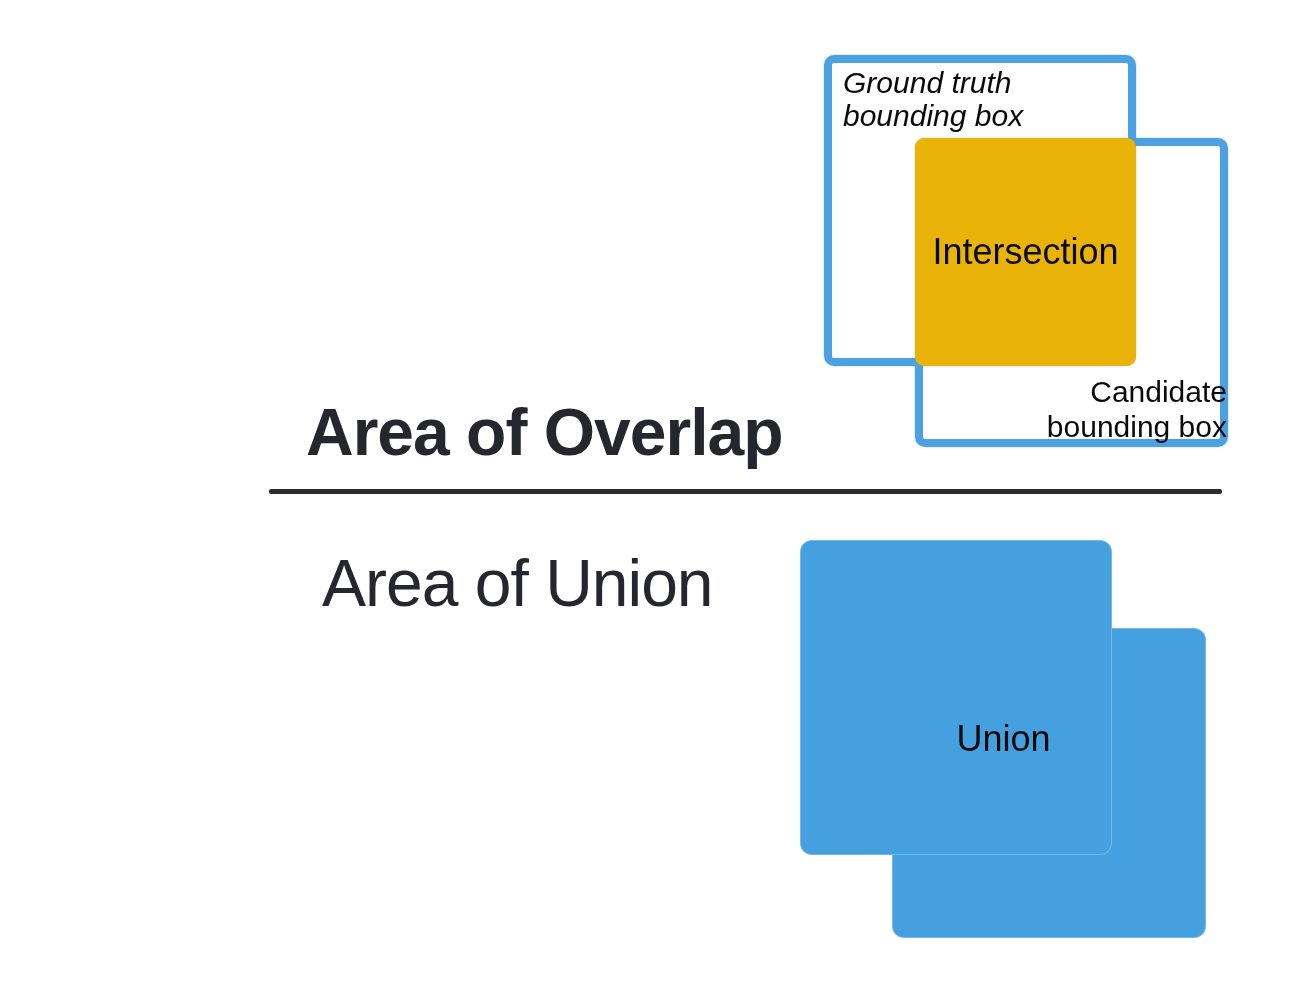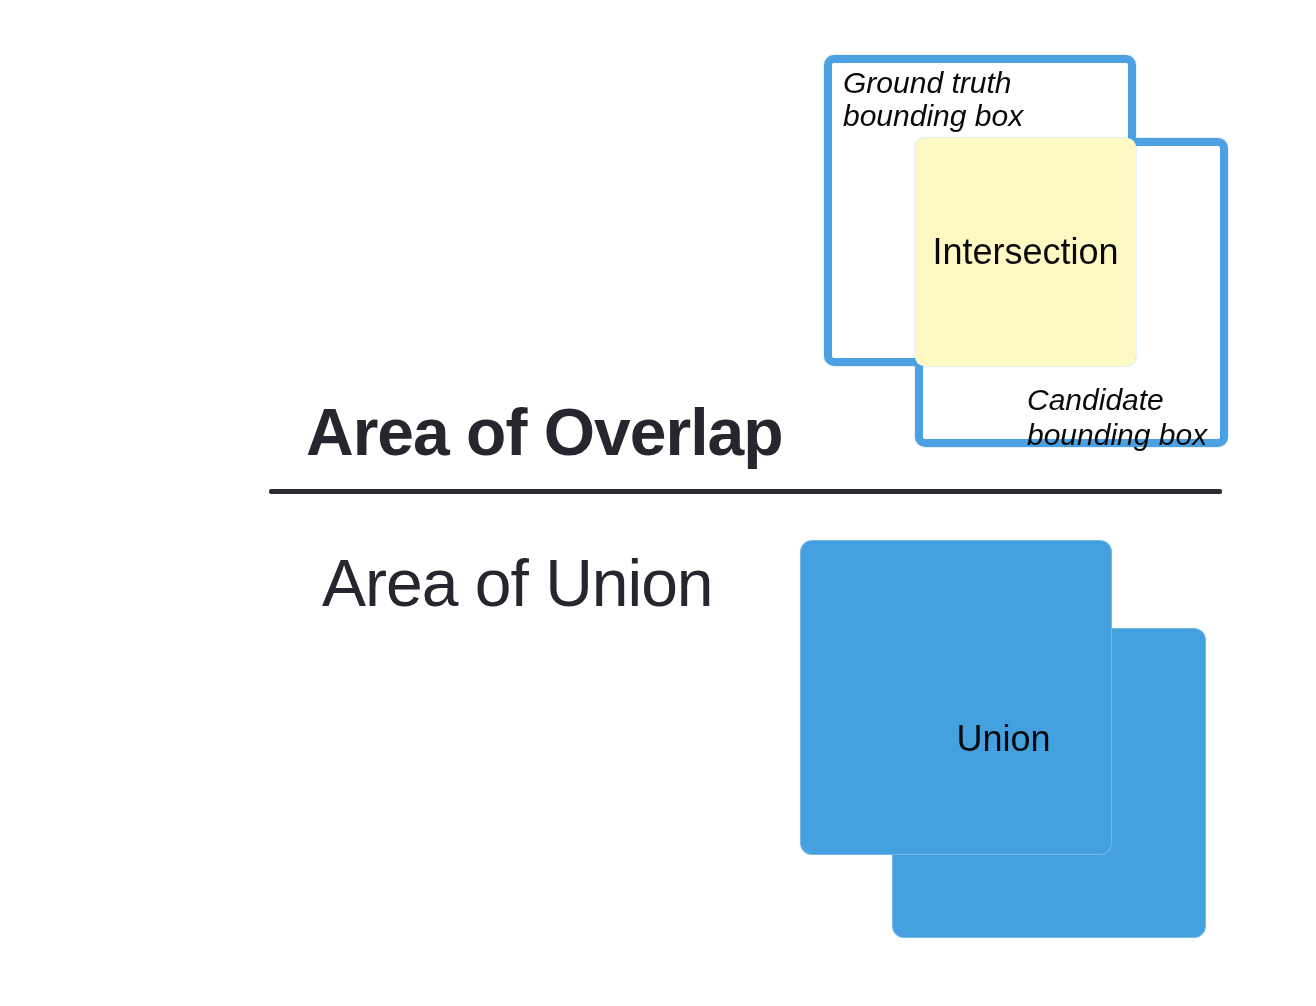--- a/index.html
+++ b/index.html
@@ -47,41 +47,40 @@
     background: transparent;
     box-shadow: 0 0 2px rgba(75,161,226,0.55);
   }
   .gt-box   { left: 824px; top: 55px;  width: 312px; height: 311px; }
   .cand-box { left: 915px; top: 138px; width: 313px; height: 309px; }
 
   .intersection-fill {
     position: absolute;
     left: 915px; top: 138px;
     width: 221px; height: 228px;
-    background: #fef9c3;
+    background: #eab308;
     border-radius: 9px;
     display: flex;
     align-items: center;
     justify-content: center;
   }
 
   .diagram-label {
     position: absolute;
     color: #0A0A0A;
     font-size: 30px;
     line-height: 33px;
     white-space: nowrap;
   }
   .gt-label { left: 843px; top: 66px; text-align: left; font-style: italic; }
   .cand-label {
-    left: 1027px; top: 382px;
+    left: 1027px; top: 374px;
     width: 200px;
-    text-align: left;
+    text-align: right;
     line-height: 35px;
-    font-style: italic;
   }
   .region-label {
     color: #0A0A0A;
     font-size: 36px;
     line-height: 1;
     white-space: nowrap;
   }
 
   
   .union-shape {

